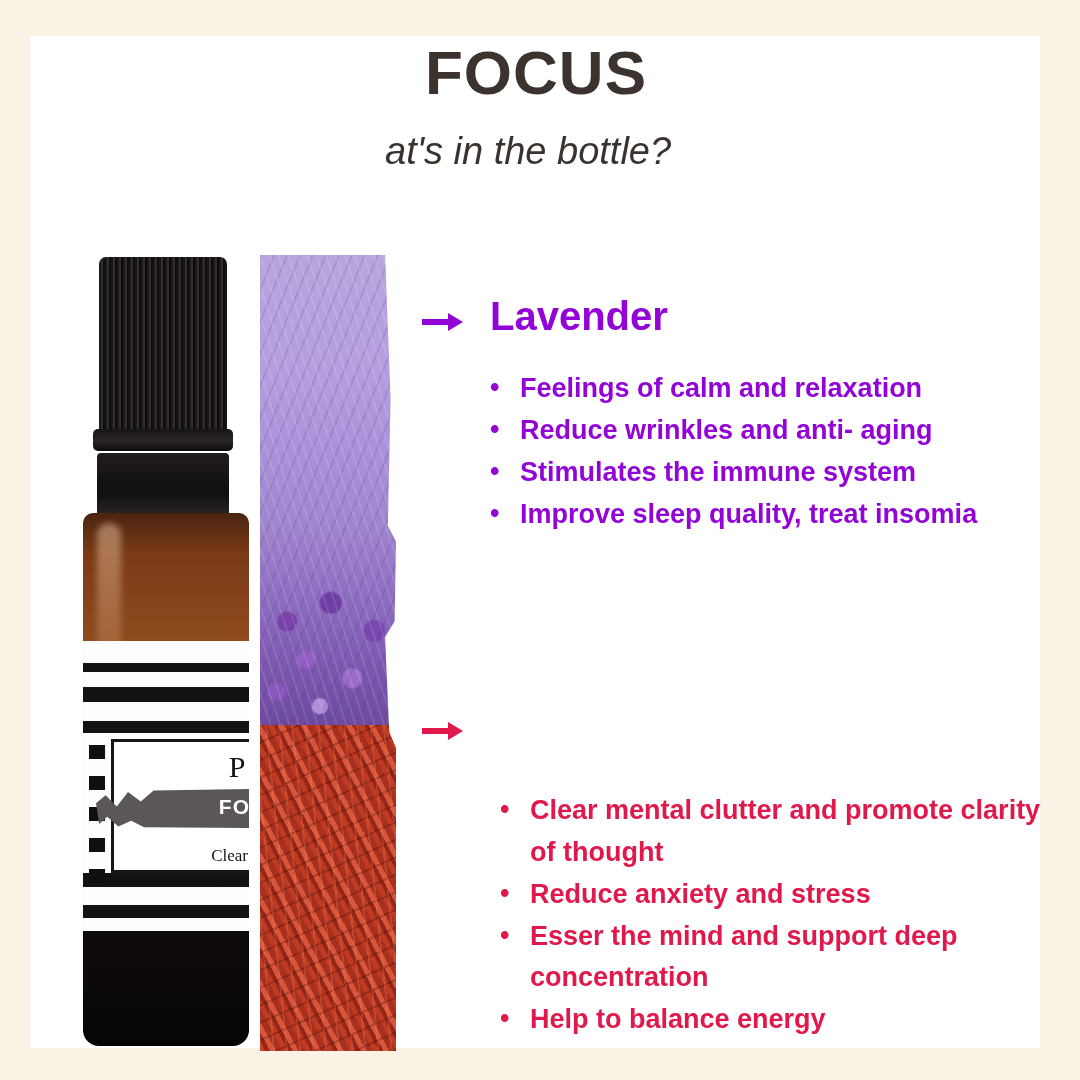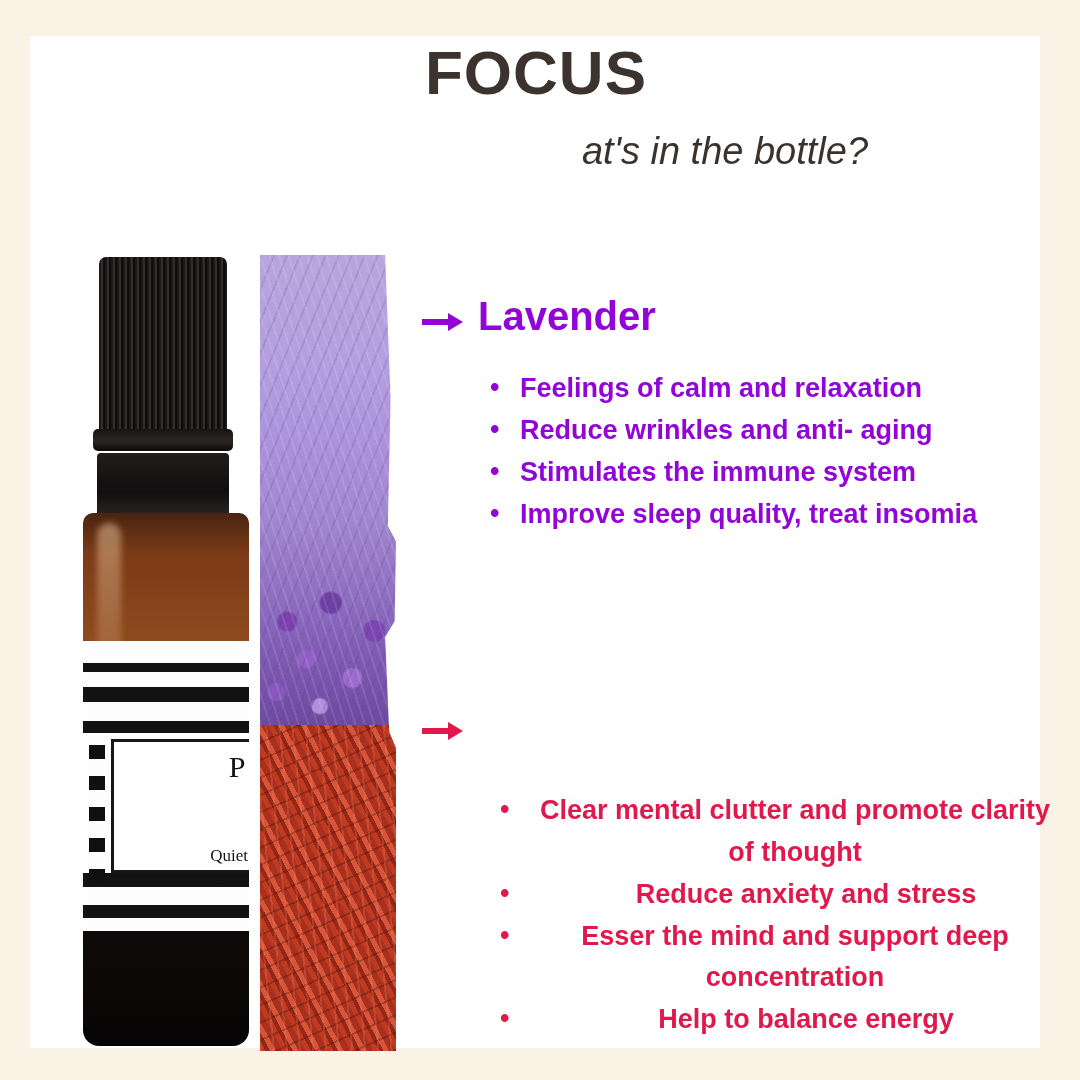--- a/index.html
+++ b/index.html
@@ -33,21 +33,20 @@
   .subtitle{
     margin-top:26px;
     font-size:38px;
     font-style:italic;
     font-weight:400;
     color:#3A322E;
     line-height:1.1;
     white-space:nowrap;
     
     margin-left:-40px;
-    text-align:center;
   }
 
   
   .photo{
     position:absolute;
     left:35px; top:205px;
     width:330px; height:805px;
   }
 
   
@@ -181,33 +180,33 @@
   }
 
   
   .section{ position:absolute; left:392px; width:660px; }
   .sec-lav{ top:258px; }
   .sec-sand{ top:668px; }
 
   .head-row{ display:flex; align-items:center; gap:14px; }
   .arrow{ flex:0 0 auto; margin-top:16px; }
   .sec-title{
-    font-size:40px; font-weight:bold; line-height:1.1; white-space:nowrap;
+    font-size:40px; font-weight:bold; line-height:1.1; white-space:nowrap;margin-left:12px;
   }
   .bullets{ list-style:none; margin-top:30px; padding-left:68px; }
   .bullets li{
     position:relative;
     font-size:27px; font-weight:bold; line-height:1.55;
     padding-left:30px; white-space:nowrap;
   }
   .bullets li::before{
     content:"•"; position:absolute; left:0; top:-1px; font-size:27px;
   }
   .sec-sand .bullets{ margin-top:44px; padding-left:78px; }
-  .sec-sand .bullets li{ white-space:normal; line-height:1.55;text-align:center; }
+  .sec-sand .bullets li{ white-space:normal; line-height:1.55; }
   .sec-sand .bullets li.wrap{ max-width:560px; }
 
   .purple{ color:#9205D6; }
   .crimson{ color:#E0184B; }
 </style>
 </head>
 <body>
 
 <div class="card">
 
@@ -231,21 +230,24 @@
         <div class="stripe s5"></div>
         <div class="ticks">
           <i></i>
             <i></i>
             <i></i>
             <i></i>
             <i></i>
         </div>
         <div class="box">
           <div class="lbl-p">P</div>
-          <div class="lbl-ess">Quiet</div>
+          <div class="brush">
+            <span>FO</span>
+          </div>
+          <div class="lbl-ess">Clear</div>
           <div class="lbl-dot">⊖</div>
         </div>
       </div>
     </div>
 
     <div class="strip">
       <div class="strip-lav"></div>
       <div class="strip-sand"></div>
     </div>
   </div>

